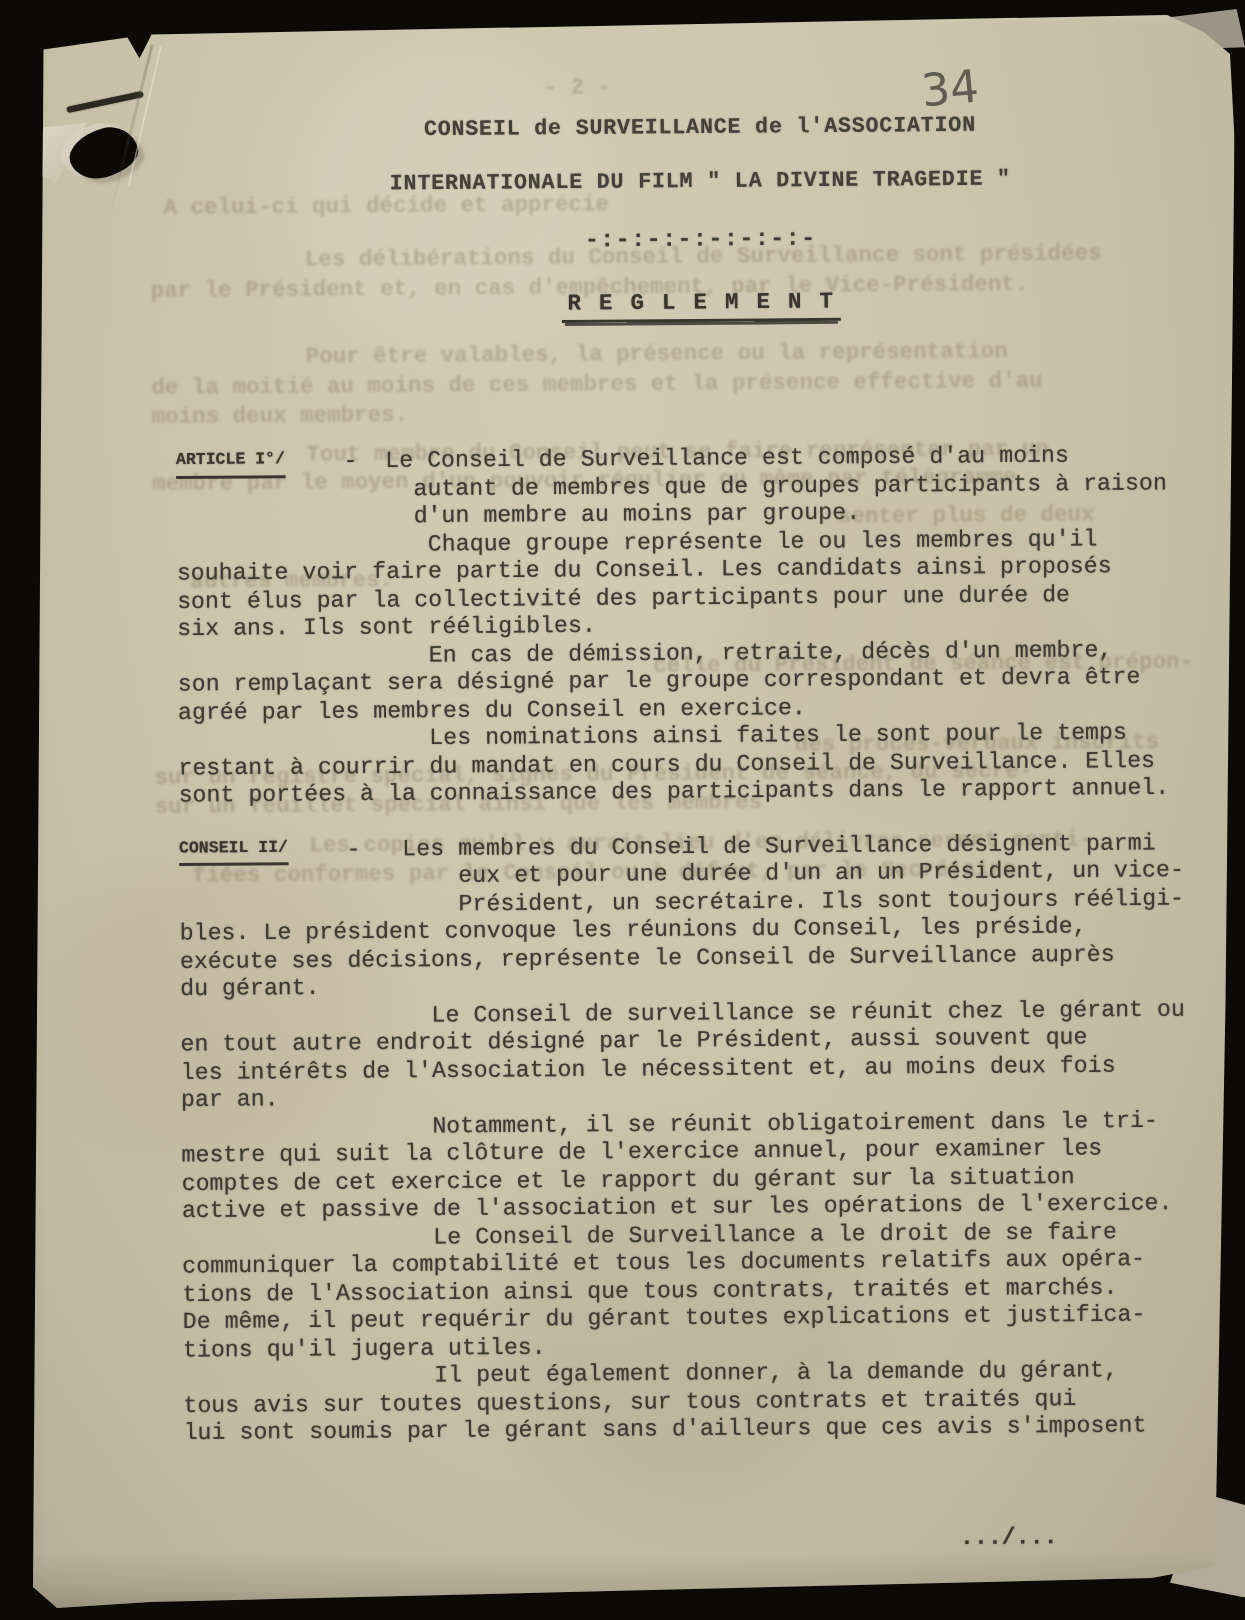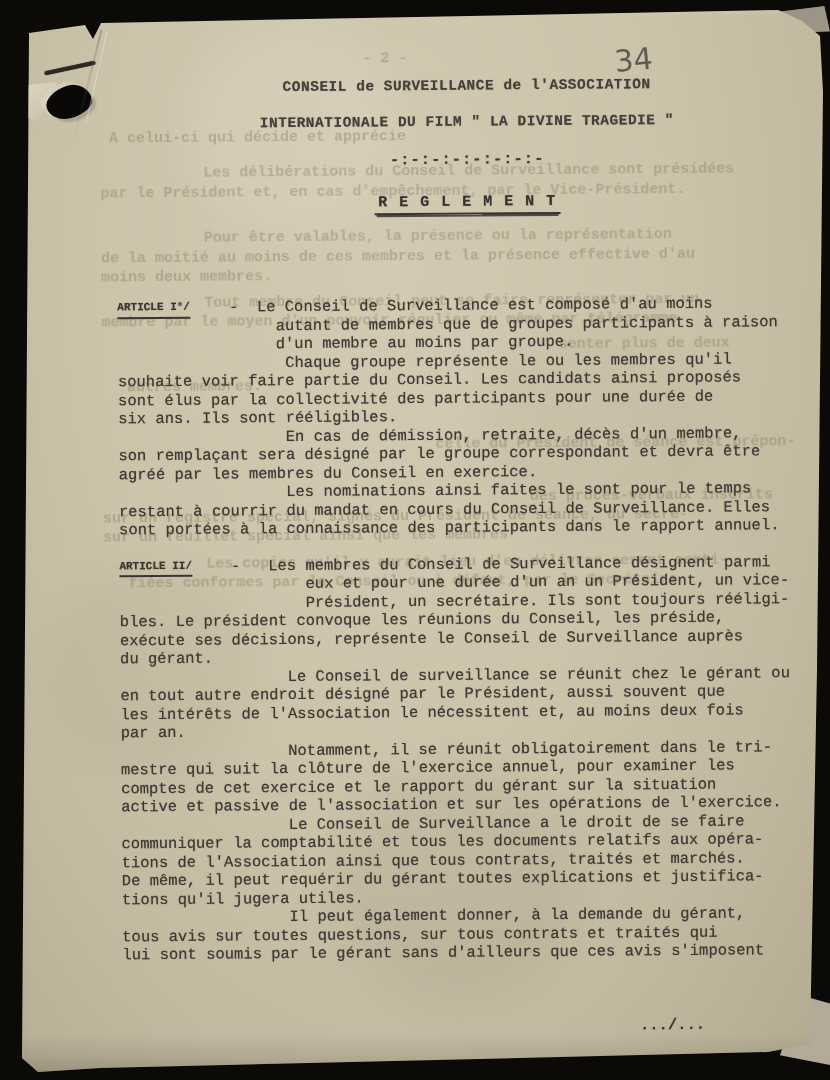--- a/index.html
+++ b/index.html
@@ -185,21 +185,21 @@
 six ans. Ils sont rééligibles.</pre>
         <pre class="para">                  En cas de démission, retraite, décès d'un membre,
 son remplaçant sera désigné par le groupe correspondant et devra être
 agréé par les membres du Conseil en exercice.</pre>
         <pre class="para">                  Les nominations ainsi faites le sont pour le temps
 restant à courrir du mandat en cours du Conseil de Surveillance. Elles
 sont portées à la connaissance des participants dans le rapport annuel.</pre>
       </div>
 
       <div class="article">
-        <span class="art-label">ARTICLE II/</span>
+        <span class="art-label">CONSEIL II/</span>
         <pre>            -   Les membres du Conseil de Surveillance désignent parmi
                     eux et pour une durée d'un an un Président, un vice-
                     Président, un secrétaire. Ils sont toujours rééligi-
 bles. Le président convoque les réunions du Conseil, les préside,
 exécute ses décisions, représente le Conseil de Surveillance auprès
 du gérant.</pre>
         <pre class="para">                  Le Conseil de surveillance se réunit chez le gérant ou
 en tout autre endroit désigné par le Président, aussi souvent que
 les intérêts de l'Association le nécessitent et, au moins deux fois
 par an.</pre>

